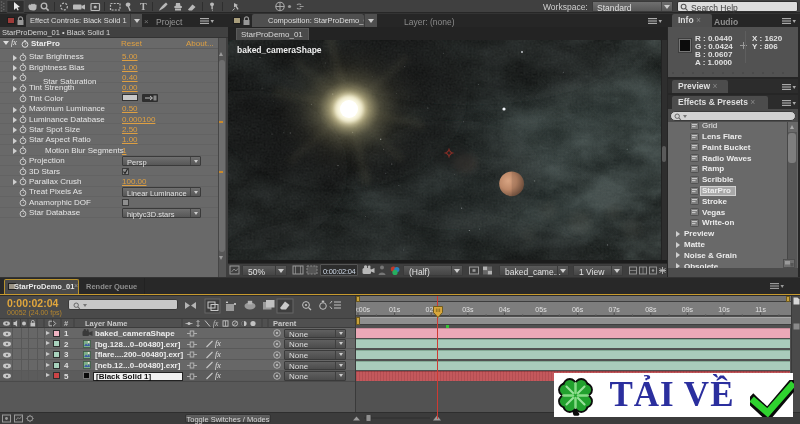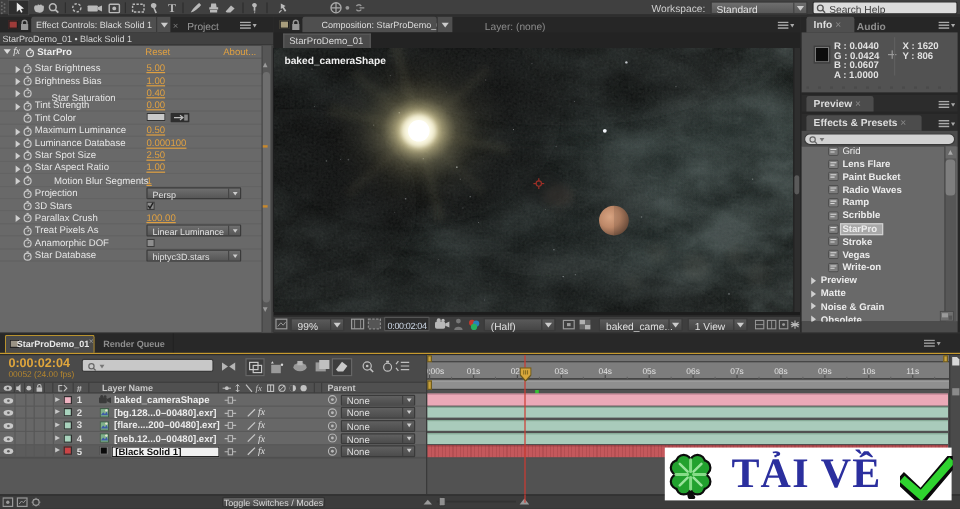--- a/index.html
+++ b/index.html
@@ -444,21 +444,21 @@
 <div class="abs" style="left:228px;top:263px;width:439px;height:14px;background:#3e3e3e;border-top:1px solid #2a2a2a;"></div>
 <div id="compbar">
 <div class="abs" style="left:661px;top:40px;width:6px;height:220px;background:#2e2e2e;border-left:1px solid #222;"></div>
 <div class="abs" style="left:662px;top:146px;width:4px;height:16px;background:#5a5a5a;border-radius:2px;"></div>
 
 <svg class="abs" style="left:229px;top:264px;" width="12" height="12" viewBox="0 0 12 12">
         <rect x="1" y="2" width="9" height="8" fill="none" stroke="#9a9a9a" stroke-width="1"></rect>
         <path d="M2.5 8 L5 5 L7 7 L9 4.5" stroke="#9a9a9a" fill="none" stroke-width="0.8"></path>
       </svg>
 <div class="abs ddown" style="left:242px;top:264.5px;width:45px;height:11px;background:linear-gradient(#5a5a5a,#454545);">
-  <span style="position:absolute;left:5px;top:1px;">99%</span>
+  <span style="position:absolute;left:5px;top:1px;">50%</span>
   <span style="position:absolute;right:1px;top:0;width:10px;height:9px;border-left:1px solid #3a3a3a;"></span>
   <span style="position:absolute;right:2.5px;top:3px;width:0;height:0;border-left:3px solid transparent;border-right:3px solid transparent;border-top:4px solid #ccc;"></span>
 </div>
 <svg class="abs" style="left:292px;top:264px;" width="26" height="12" viewBox="0 0 26 12">
         <rect x="1" y="2" width="10" height="8" fill="none" stroke="#9a9a9a" stroke-width="1"></rect>
         <line x1="3.5" y1="2" x2="3.5" y2="10" stroke="#9a9a9a" stroke-width="0.7"></line>
         <line x1="8.5" y1="2" x2="8.5" y2="10" stroke="#9a9a9a" stroke-width="0.7"></line>
         <rect x="15" y="2" width="10" height="8" fill="#555" stroke="#8a8a8a" stroke-width="1" stroke-dasharray="2 1.2"></rect>
       </svg>
 <div class="abs" style="left:320px;top:264px;width:38px;height:11.5px;background:#2d2d2d;border:1px solid #555;border-radius:1px;">

